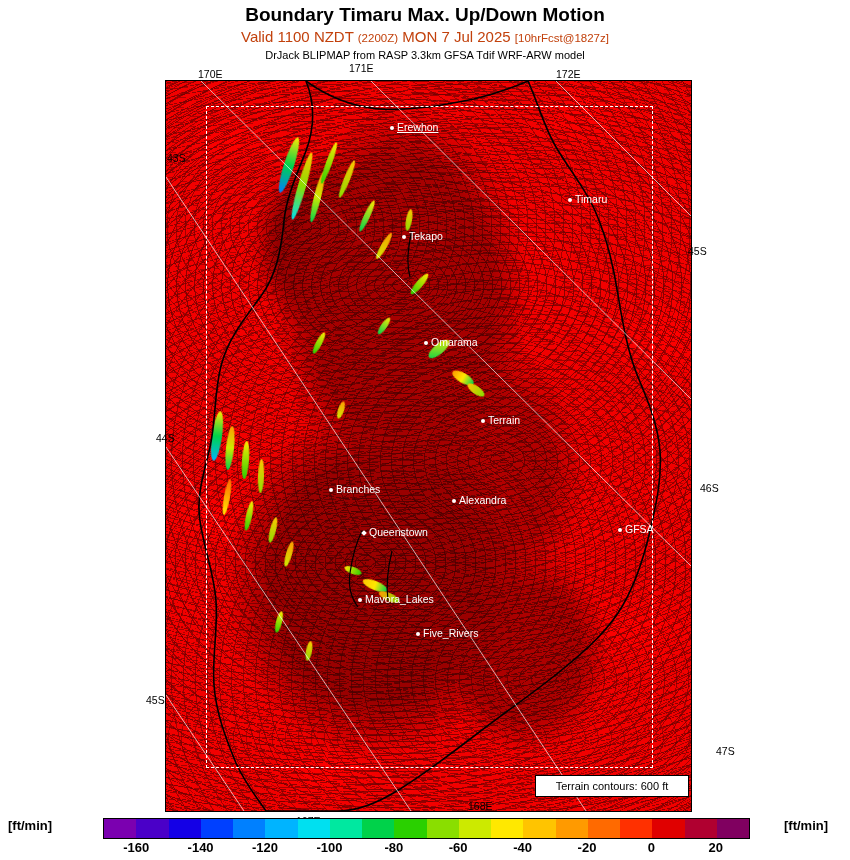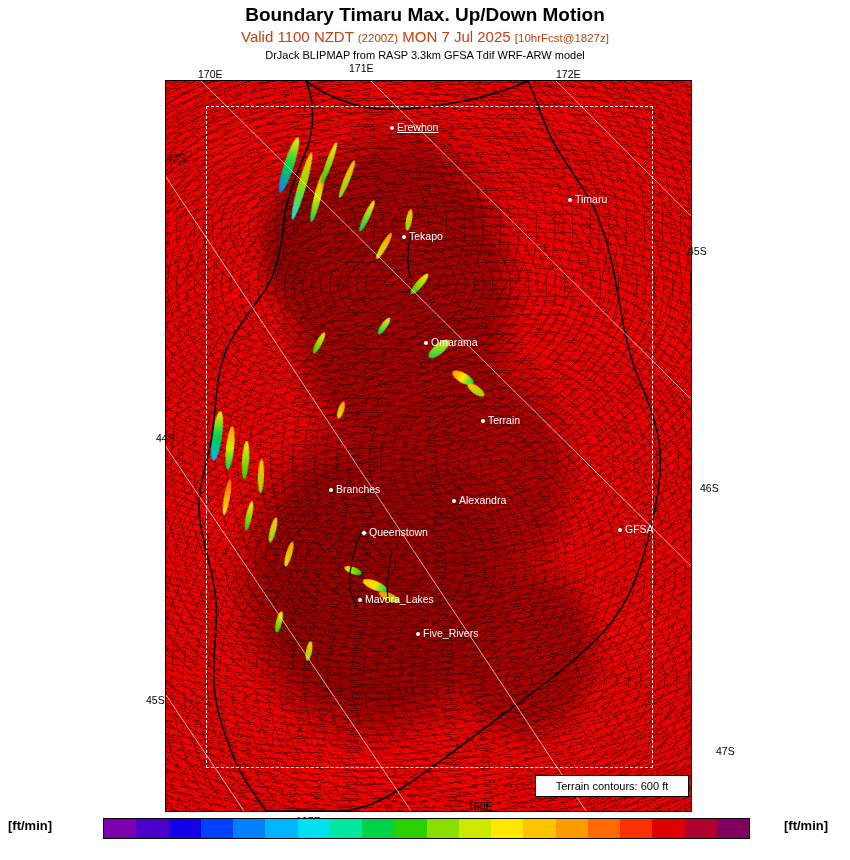--- a/index.html
+++ b/index.html
@@ -244,13 +244,25 @@
       <div style="background: rgb(204, 234, 0);"></div>
       <div style="background: rgb(255, 232, 0);"></div>
       <div style="background: rgb(255, 196, 0);"></div>
       <div style="background: rgb(255, 154, 0);"></div>
       <div style="background: rgb(255, 106, 0);"></div>
       <div style="background: rgb(255, 48, 0);"></div>
       <div style="background: rgb(224, 0, 0);"></div>
       <div style="background: rgb(176, 0, 48);"></div>
       <div style="background: rgb(128, 0, 96);"></div>
     </div>
+  <div class="cbar-labels" id="cbar-labels">
+      <span style="left: 136.2px;">-160</span>
+      <span style="left: 200.6px;">-140</span>
+      <span style="left: 265px;">-120</span>
+      <span style="left: 329.4px;">-100</span>
+      <span style="left: 393.8px;">-80</span>
+      <span style="left: 458.2px;">-60</span>
+      <span style="left: 522.6px;">-40</span>
+      <span style="left: 587px;">-20</span>
+      <span style="left: 651.4px;">0</span>
+      <span style="left: 715.8px;">20</span>
+    </div>
 </div>
 
 </body></html>

